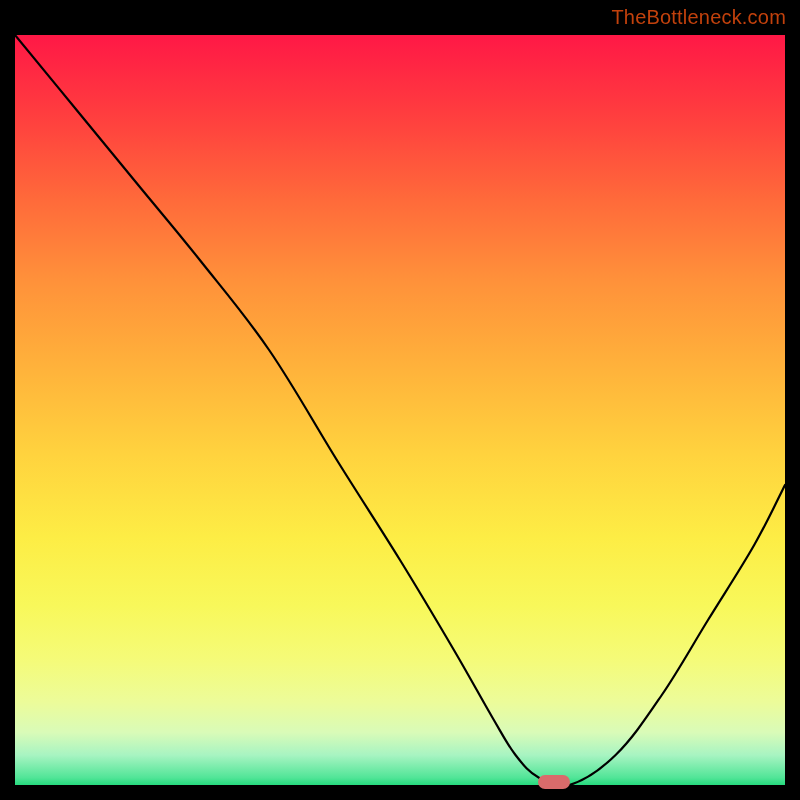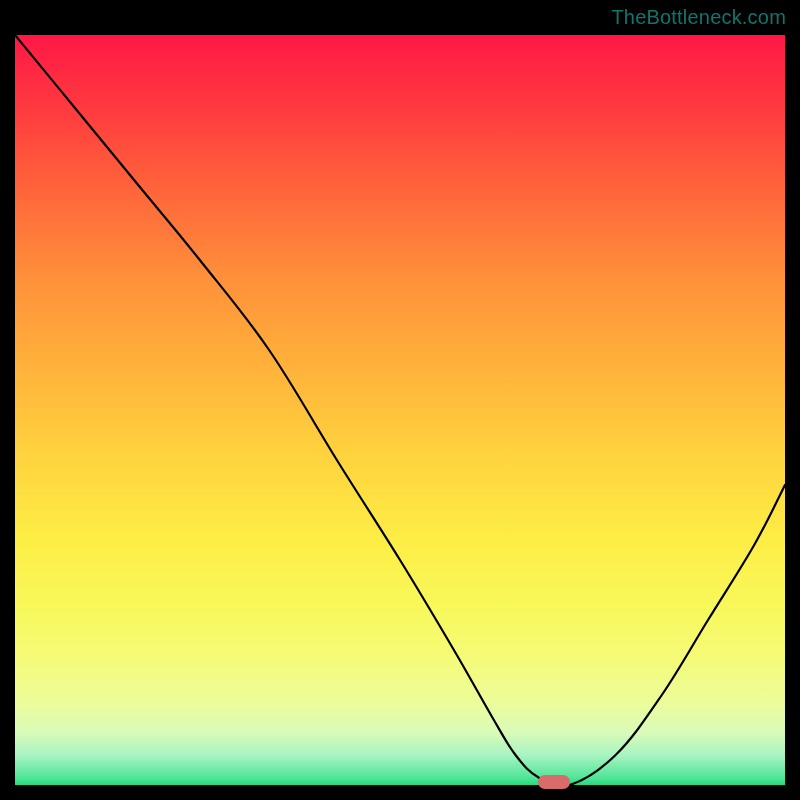--- a/index.html
+++ b/index.html
@@ -52,21 +52,21 @@
     width: 32px;
     height: 14px;
     border-radius: 7px;
     background: #d96b6b;
     transform: translate(-50%, -50%);
   }
   .watermark {
     position: absolute;
     top: 6px;
     right: 14px;
-    color: #0f766e;
+    color: #c2410c;
     font-size: 20px;
     font-weight: 400;
     letter-spacing: 0.2px;
   }
 </style>
 </head>
 <body>
 
 <div class="watermark">TheBottleneck.com</div>
 

